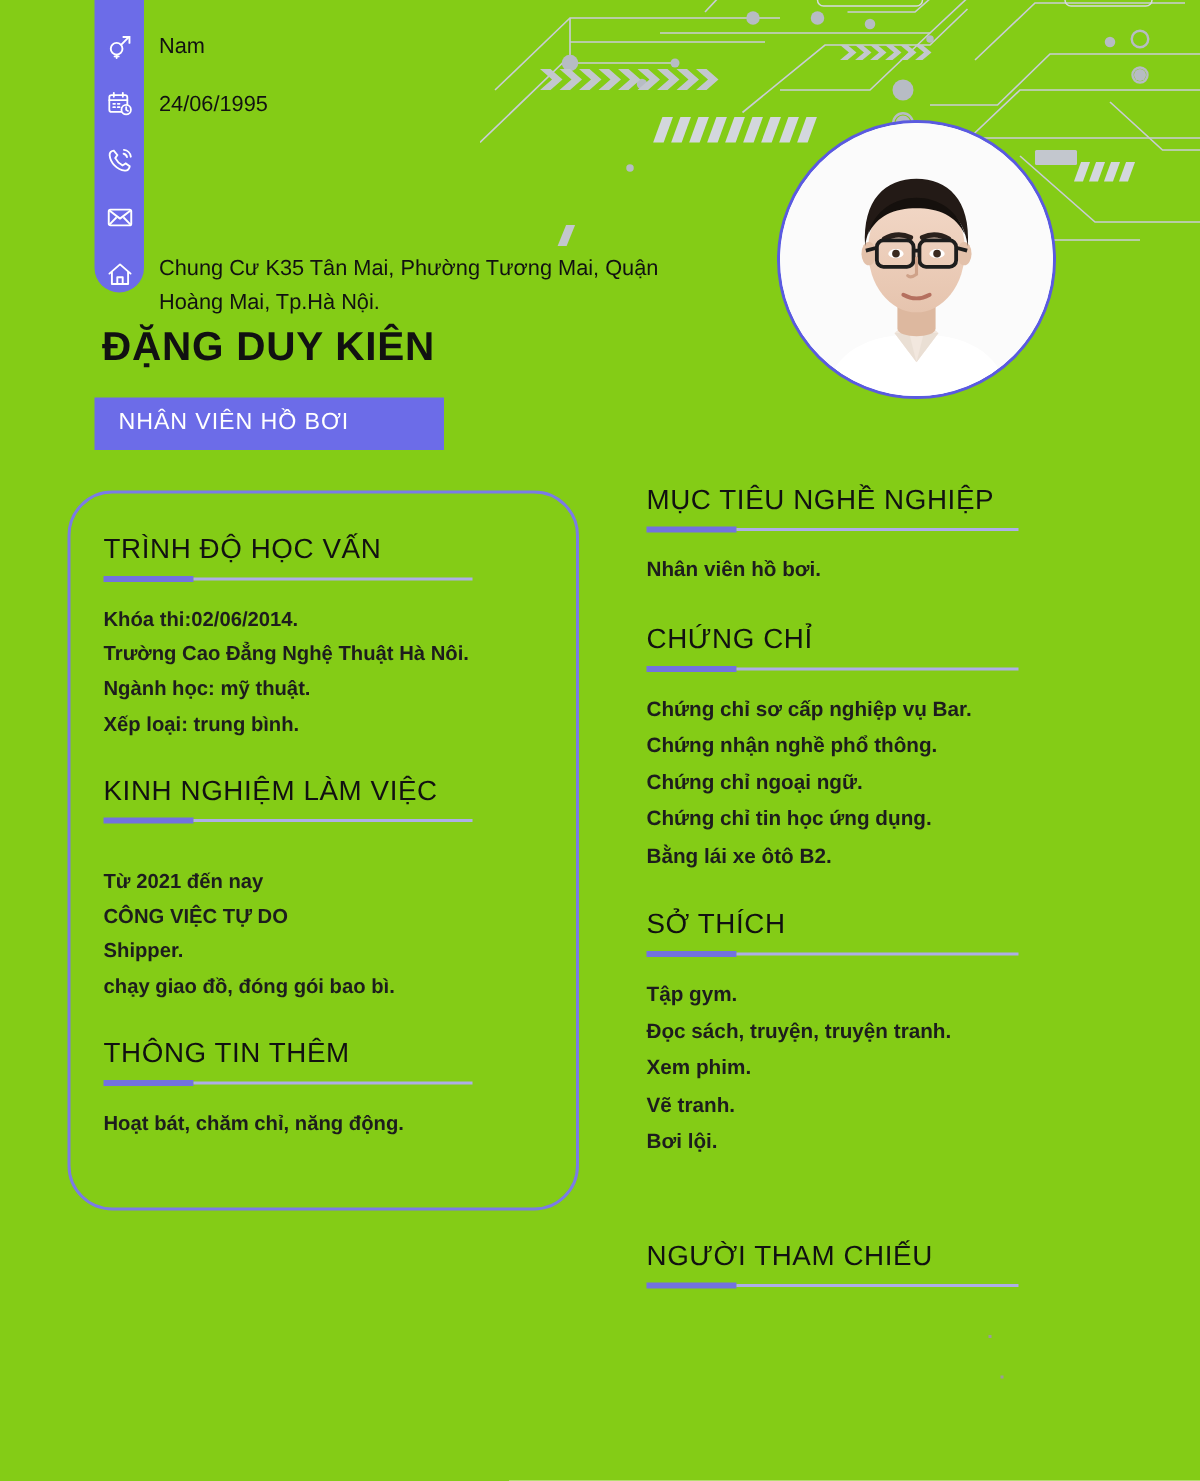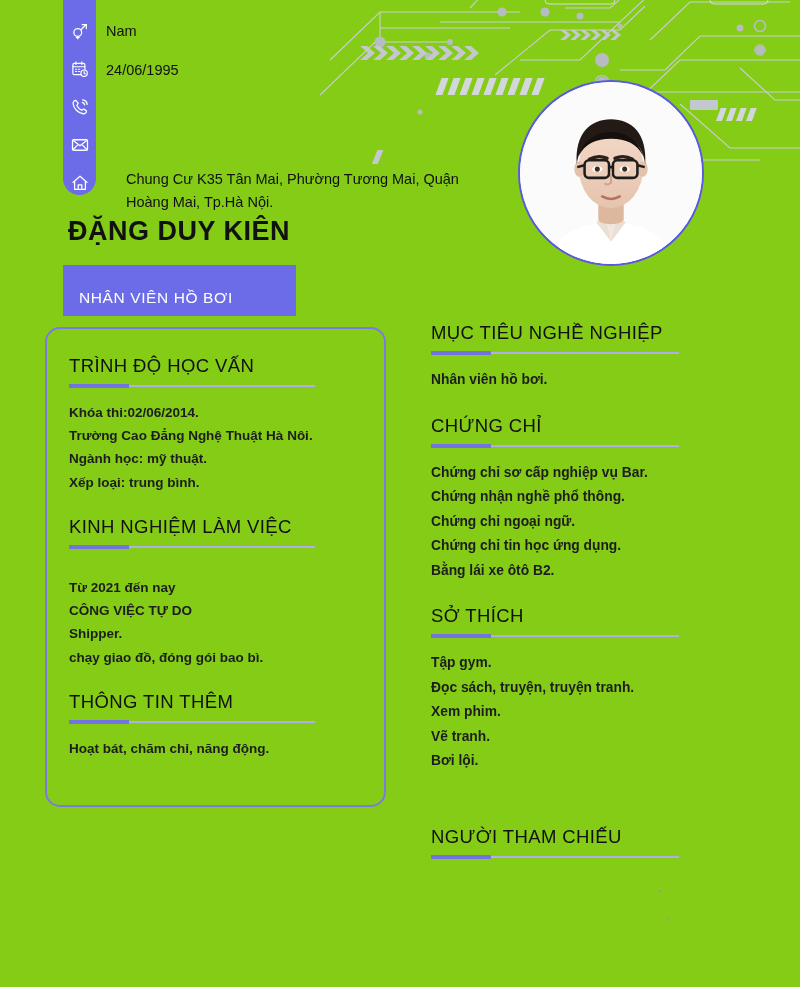--- a/index.html
+++ b/index.html
@@ -30,54 +30,54 @@
     gap:20px;
   }
   .contact-strip .ico { width:18px; height:18px; display:block; }
   .contact-strip .ico svg { width:18px; height:18px; display:block; }
 
   .contact-rows { position:absolute; left:106px; top:20px; width:380px; }
   .crow { height:33px; display:flex; align-items:flex-start; }
   .crow.r1 { margin-top:2px; }
   .crow.r2 { margin-top:6px; }
   .crow .val { font-size:14.5px; color:#111; line-height:1.35; }
-  .crow.addr { height:auto; margin-top:41px;justify-content:flex-end; }
+  .crow.addr { height:auto; margin-top:41px; }
   .crow.addr .val { line-height:1.6; max-width:360px; }
   .crow.blank { height:33px; }
 
   .name {
     position:absolute; left:68px; top:216px;
     font-size:27px; font-weight:bold; letter-spacing:0.5px;
     color:#111;
   }
   .job-badge {
     position:absolute; left:63px; top:265px;
     background:#6c6ce8; color:#fff;
     font-size:15.5px; letter-spacing:0.6px;
-    padding:24px 16px 9px 16px;
+    padding:8px 16px 9px 16px;
     min-width:233px;
   }
 
   
   .photo-ring {
     position:absolute; left:518px; top:80px;
     width:186px; height:186px;
     border-radius:50%;
     border:2.5px solid #5a5ae0;
     overflow:hidden;
     background:#fff;
   }
   .photo-ring svg { width:100%; height:100%; display:block; }
 
   
   .left-card {
     position:absolute; left:45px; top:327px;
     width:341px; height:480px;
     border:2px solid #7b7be6;
-    border-radius:15px;
+    border-radius:30px;
     padding:26px 22px 20px 22px;
   }
   .right-col {
     position:absolute; left:431px; top:322px;
     width:330px;
   }
 
   
   .sec-title {
     font-size:18.5px; font-weight:normal; letter-spacing:0.4px;

